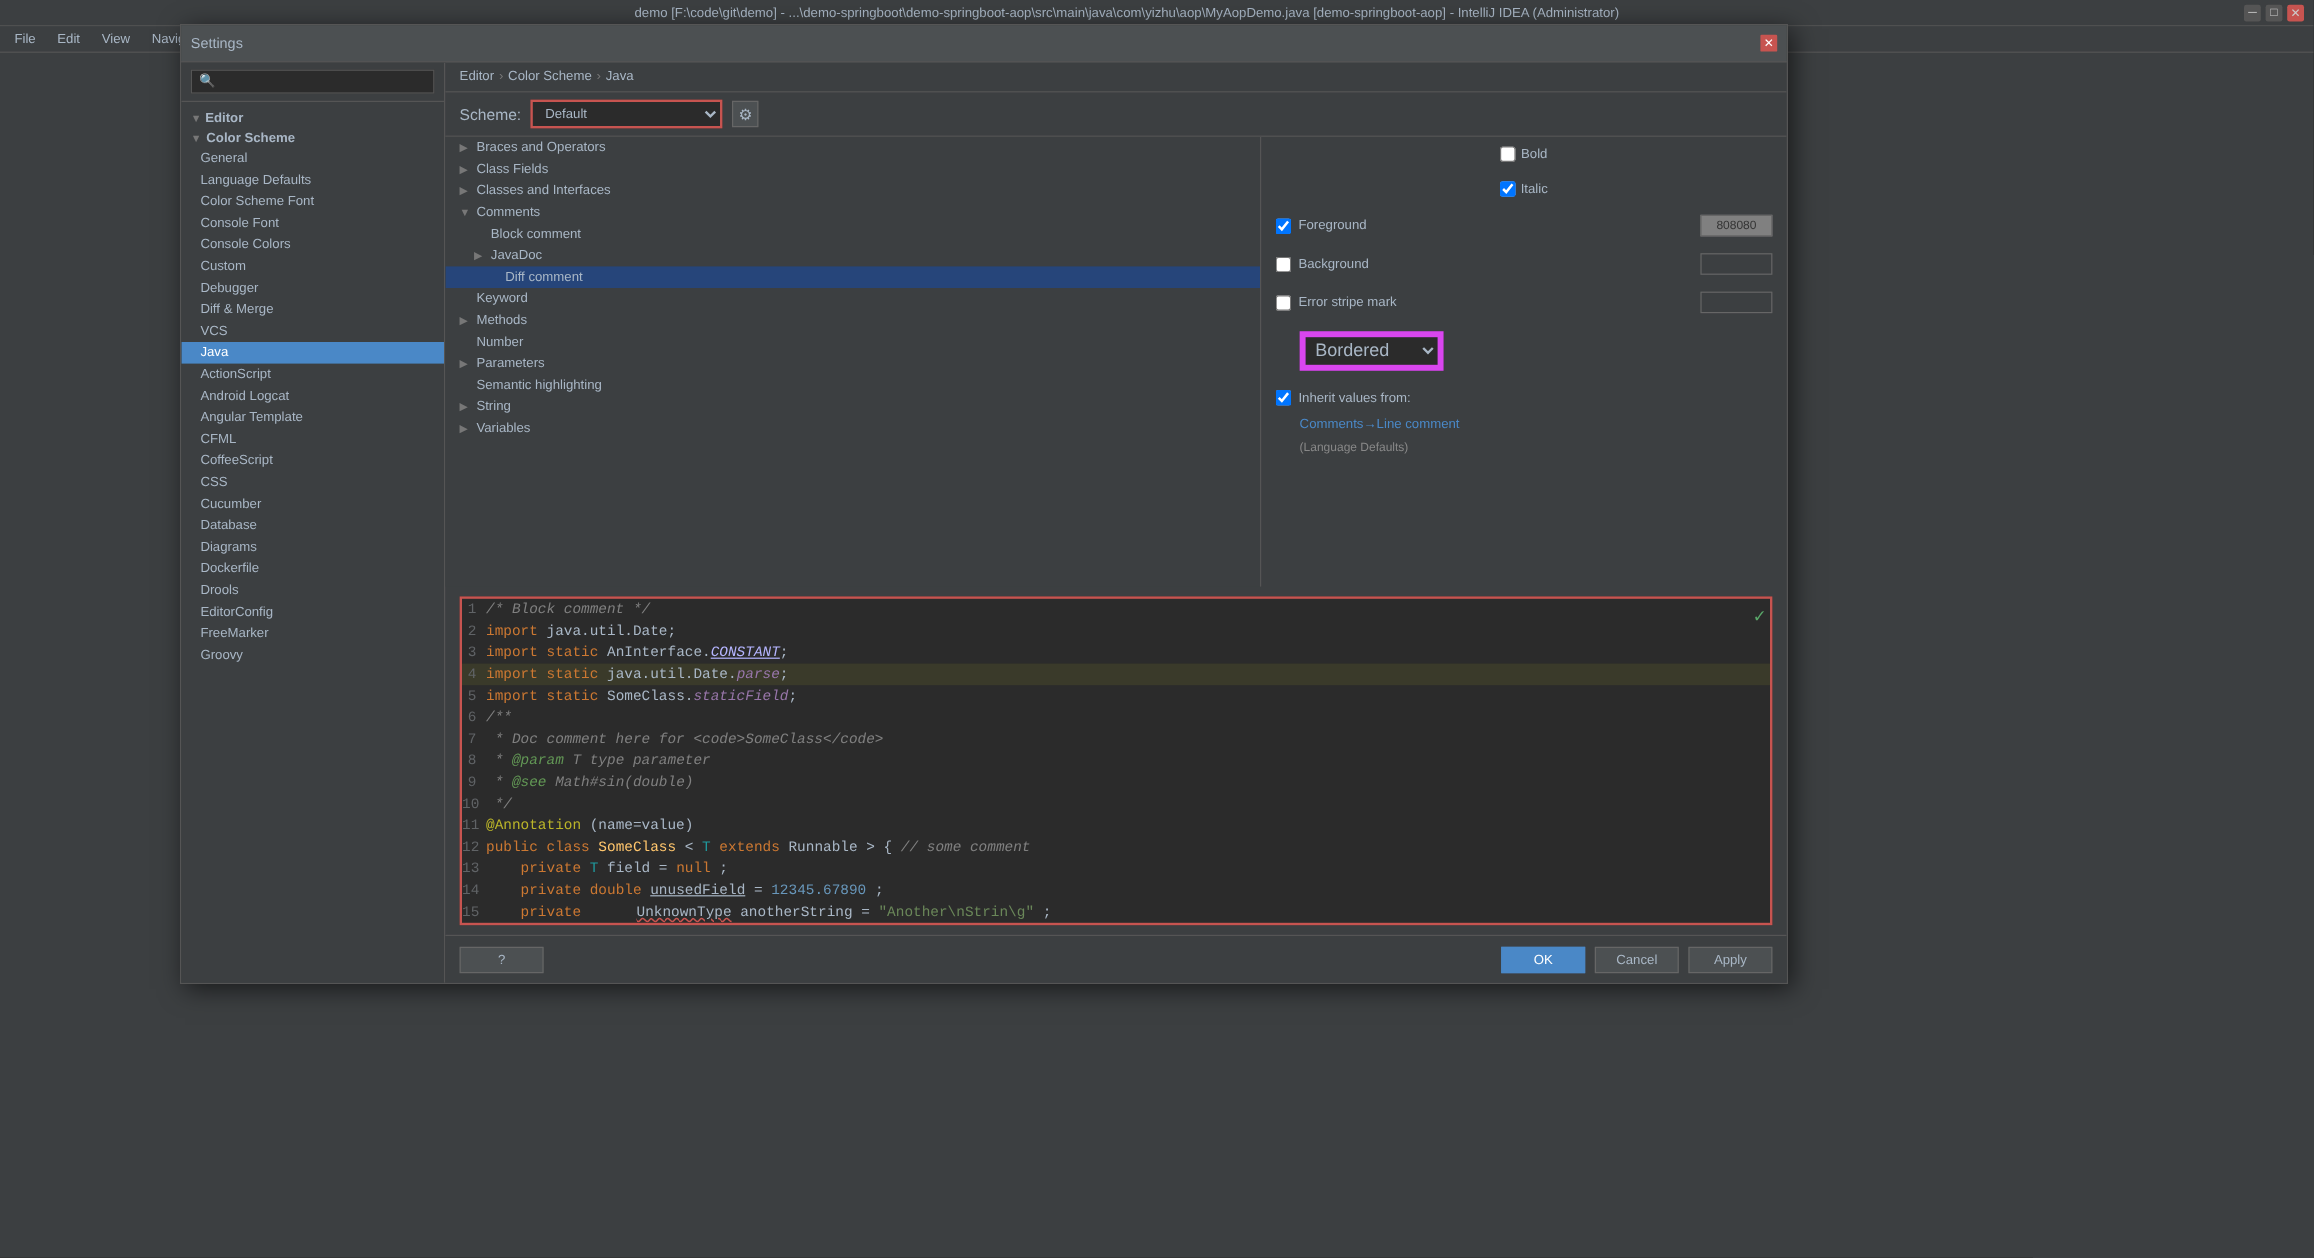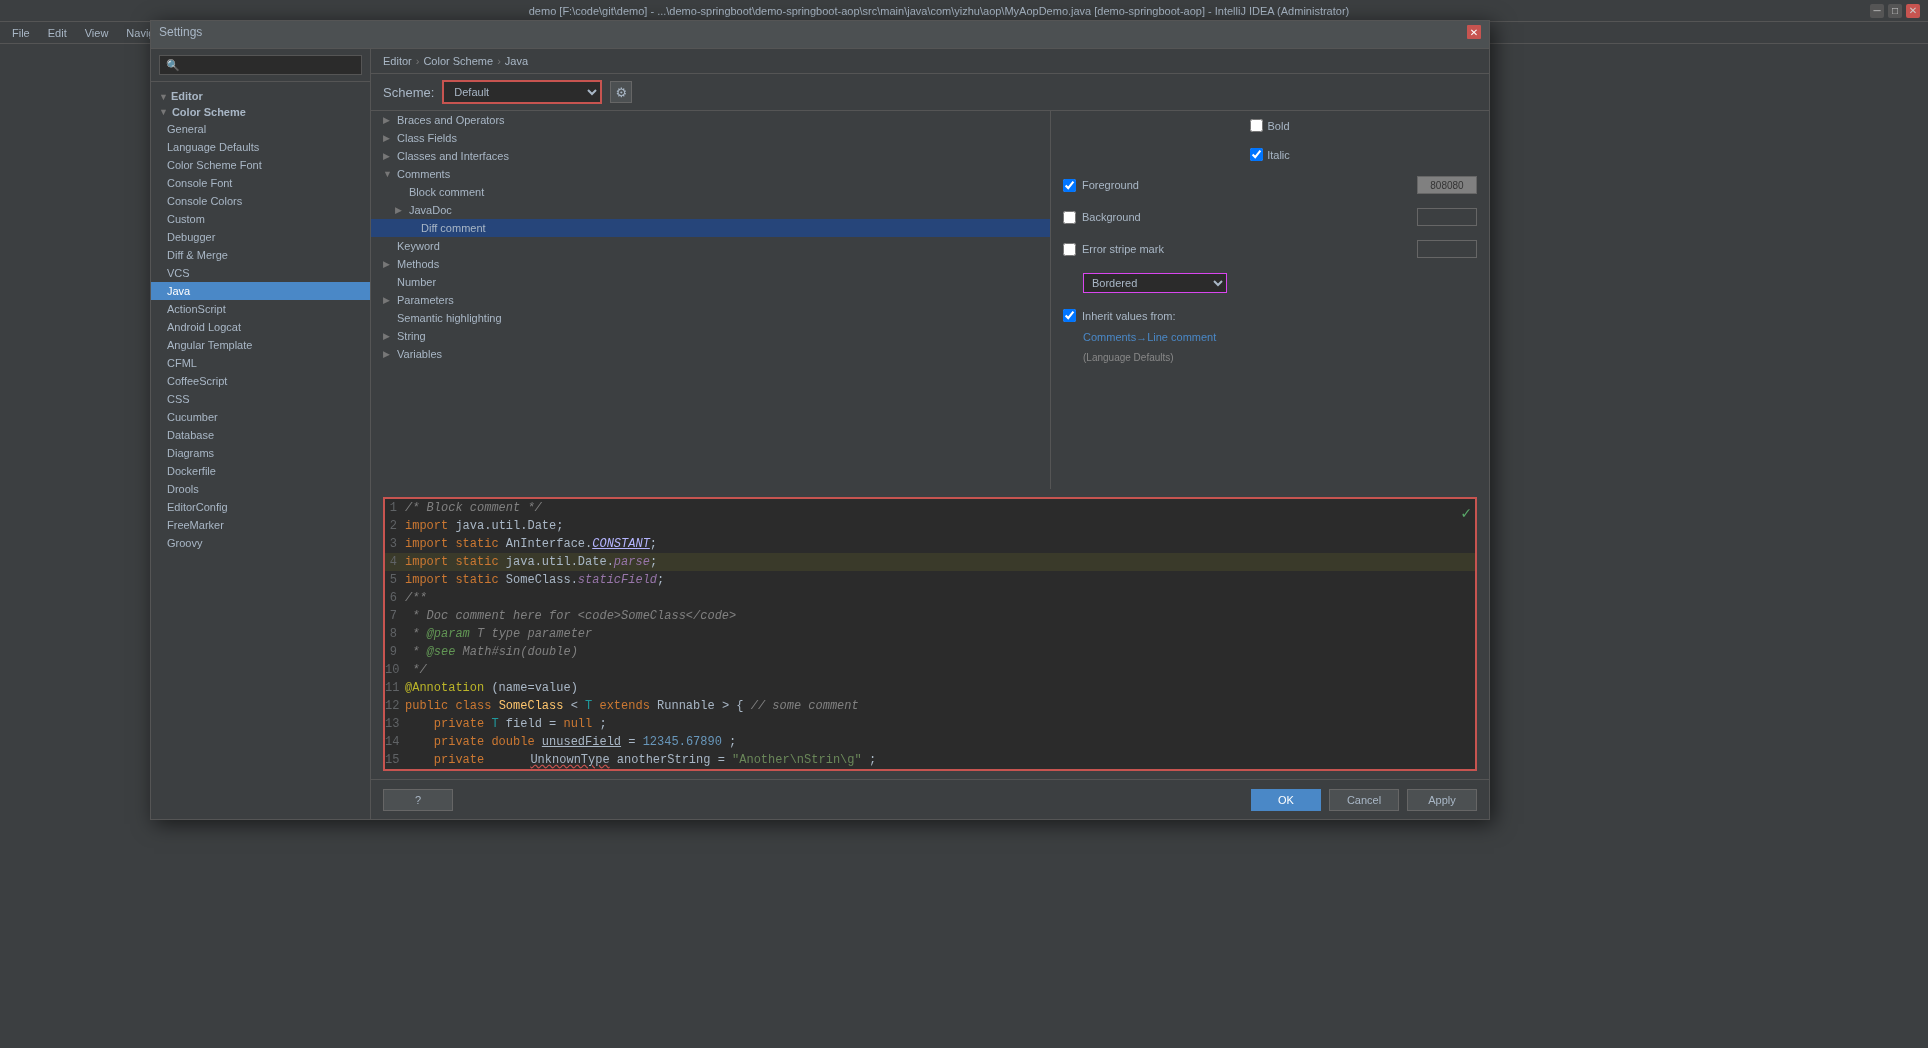--- a/index.html
+++ b/index.html
@@ -84,21 +84,22 @@
       border: 1px solid #555;
       box-shadow: 4px 4px 20px rgba(0,0,0,0.6);
       display: flex;
       flex-direction: column;
     }
 
     .dialog-title-bar {
       height: 28px;
       background: #4c5052;
       display: flex;
-      padding: 4px 8px;
+      align-items: center;
+      padding: 15px 8px;
       border-bottom: 1px solid #555;
     }
     .dialog-title {
       flex: 1;
       font-size: 12px;
       color: #a9b7c6;
     }
     .dialog-close-btn {
       width: 14px; height: 14px;
       background: #c75450;
@@ -331,25 +332,25 @@
 
     .effects-dropdown {
       display: flex;
       align-items: center;
       gap: 4px;
       margin-top: 4px;
       padding-left: 20px;
     }
     .effects-select {
       background: #2b2b2b;
-      border: 1px solid #d946ef;
+      border: 5px solid #d946ef;
       color: #a9b7c6;
       padding: 2px 4px;
-      font-size: 11px;
-      width: 144px;
+      font-size: 15px;
+      width: 120px;
       outline: none;
     }
 
     .inherit-row {
       margin-top: 8px;
       display: flex;
       align-items: center;
       gap: 6px;
       font-size: 11px;
       color: #a9b7c6;

